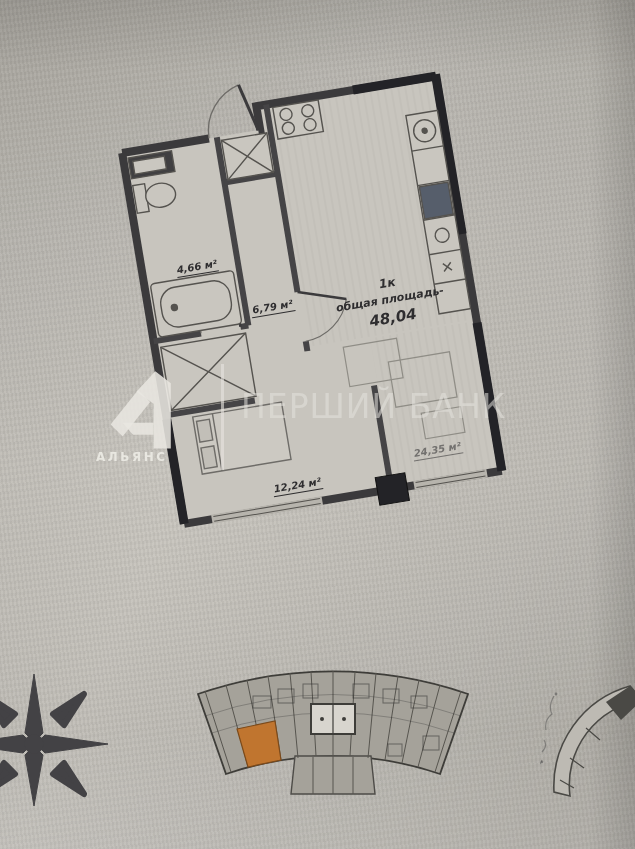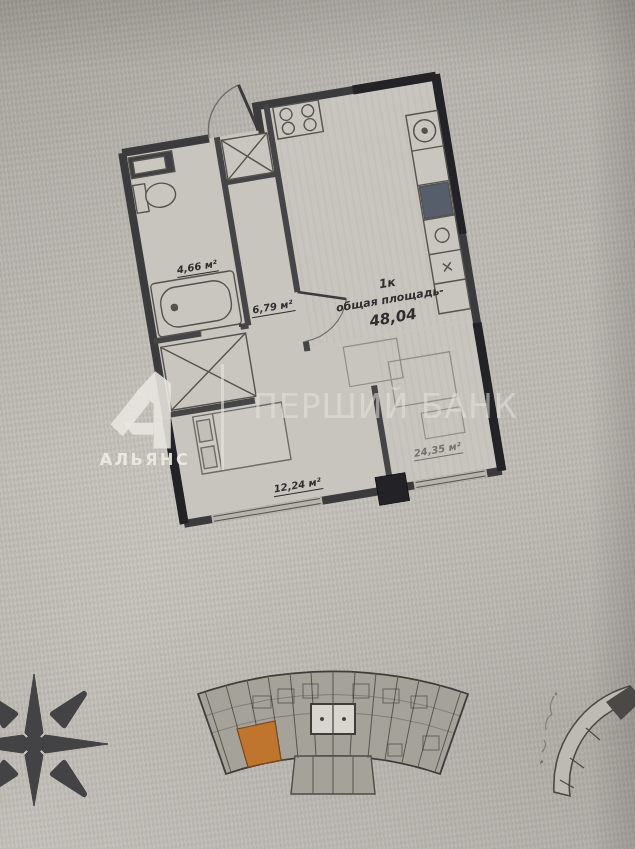--- a/index.html
+++ b/index.html
@@ -20,26 +20,26 @@
     background:linear-gradient(0deg, rgba(255,255,255,0.10), rgba(255,255,255,0));}
   .plan{position:absolute;left:149px;top:100px;width:322px;height:400px;
     transform:rotate(-9.5deg);transform-origin:50% 50%;}
   .plan svg{overflow:visible;}
   svg{display:block;}
   text{font-family:"DejaVu Sans",sans-serif;}
   .arealbl{font-style:italic;font-size:10px;fill:#2e2d2f;font-weight:600;}
   .titlelbl{font-style:italic;fill:#2e2d2f;font-weight:600;}
   .watermark{position:absolute;left:0;top:0;width:635px;height:849px;pointer-events:none;}
   .wm-logo{position:absolute;left:100px;top:366px;width:90px;height:86px;}
-  .wm-brand{position:absolute;left:96px;top:450px;width:98px;text-align:center;
-    font-size:16px;font-weight:800;letter-spacing:2.5px;color:rgba(236,234,228,0.92);}
+  .wm-brand{position:absolute;left:96px;top:450px;width:98px;text-align:left;
+    font-size:12px;font-weight:800;letter-spacing:2.5px;color:rgba(236,234,228,0.92);}
   .wm-divider{position:absolute;left:221px;top:364px;width:3px;height:106px;
     background:rgba(230,228,222,0.62);}
   .wm-line1{position:absolute;left:241px;top:387px;font-size:33px;font-weight:500;
-    letter-spacing:1px;color:rgba(228,226,220,0.55);white-space:nowrap;margin-left:12px;}
+    letter-spacing:1px;color:rgba(228,226,220,0.55);white-space:nowrap;}
   .wm-line2{position:absolute;left:241px;top:426px;font-size:32px;font-weight:800;
     letter-spacing:0.5px;color:rgba(242,240,234,0.80);white-space:nowrap;}
   .compass{position:absolute;left:-40px;top:668px;}
   .minimap{position:absolute;left:183px;top:656px;}
   .arcbldg{position:absolute;left:548px;top:680px;}
   .penmarks{position:absolute;left:540px;top:690px;}
 </style>
 </head>
 <body>
 

